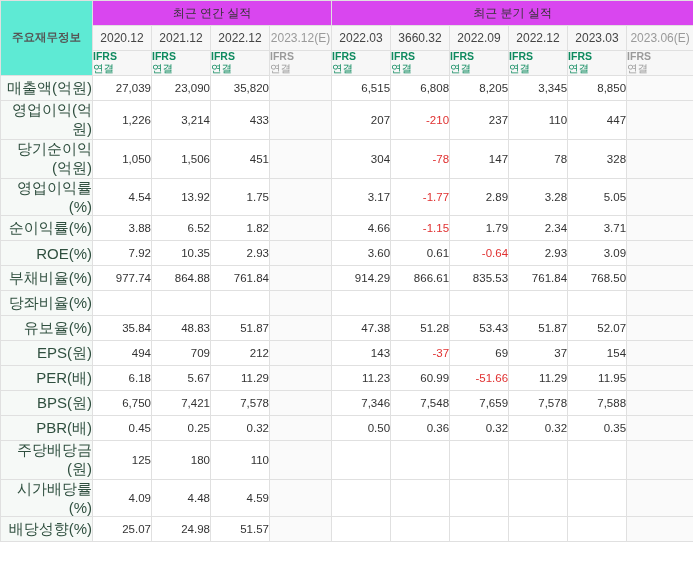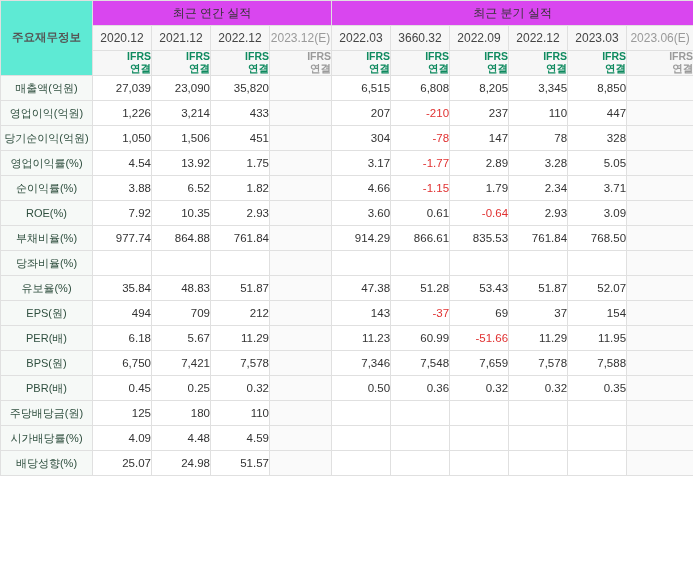--- a/index.html
+++ b/index.html
@@ -50,36 +50,36 @@
   }
   .per {
     background: #f7f7f7;
     text-align: center;
     font-size: 12px;
     color: #444;
     height: 25px;
   }
   .ifrs {
     background: #f7f7f7;
-    text-align: right;
+    text-align: left;
     color: #0f8a5f;
     font-size: 10.5px;
     line-height: 1.1;
     height: 33px;
   }
   .ifrs .l1 { display:block; font-weight: bold;}
-  .ifrs .l2 { display:block; font-weight: bold;}
+  .ifrs .l2 { display:block; font-weight: normal;}
   .est { color: #9a9a9a !important; }
   .rowlabel {
     background: #f6f9f7;
     color: #2f4f3f;
     font-weight: bold;
-    font-size: 11px;
+    font-size: 15px;
     padding-left: 8px;
-    text-align: center;
+    text-align: right;
   }
   td.num {
     text-align: right;
     padding-right: 7px;
     font-size: 11.5px;
     color: #333;
     background: #ffffff;
   }
   td.num.neg { color: #e03131; }
   td.num.estcol { background: #fafafa; }

